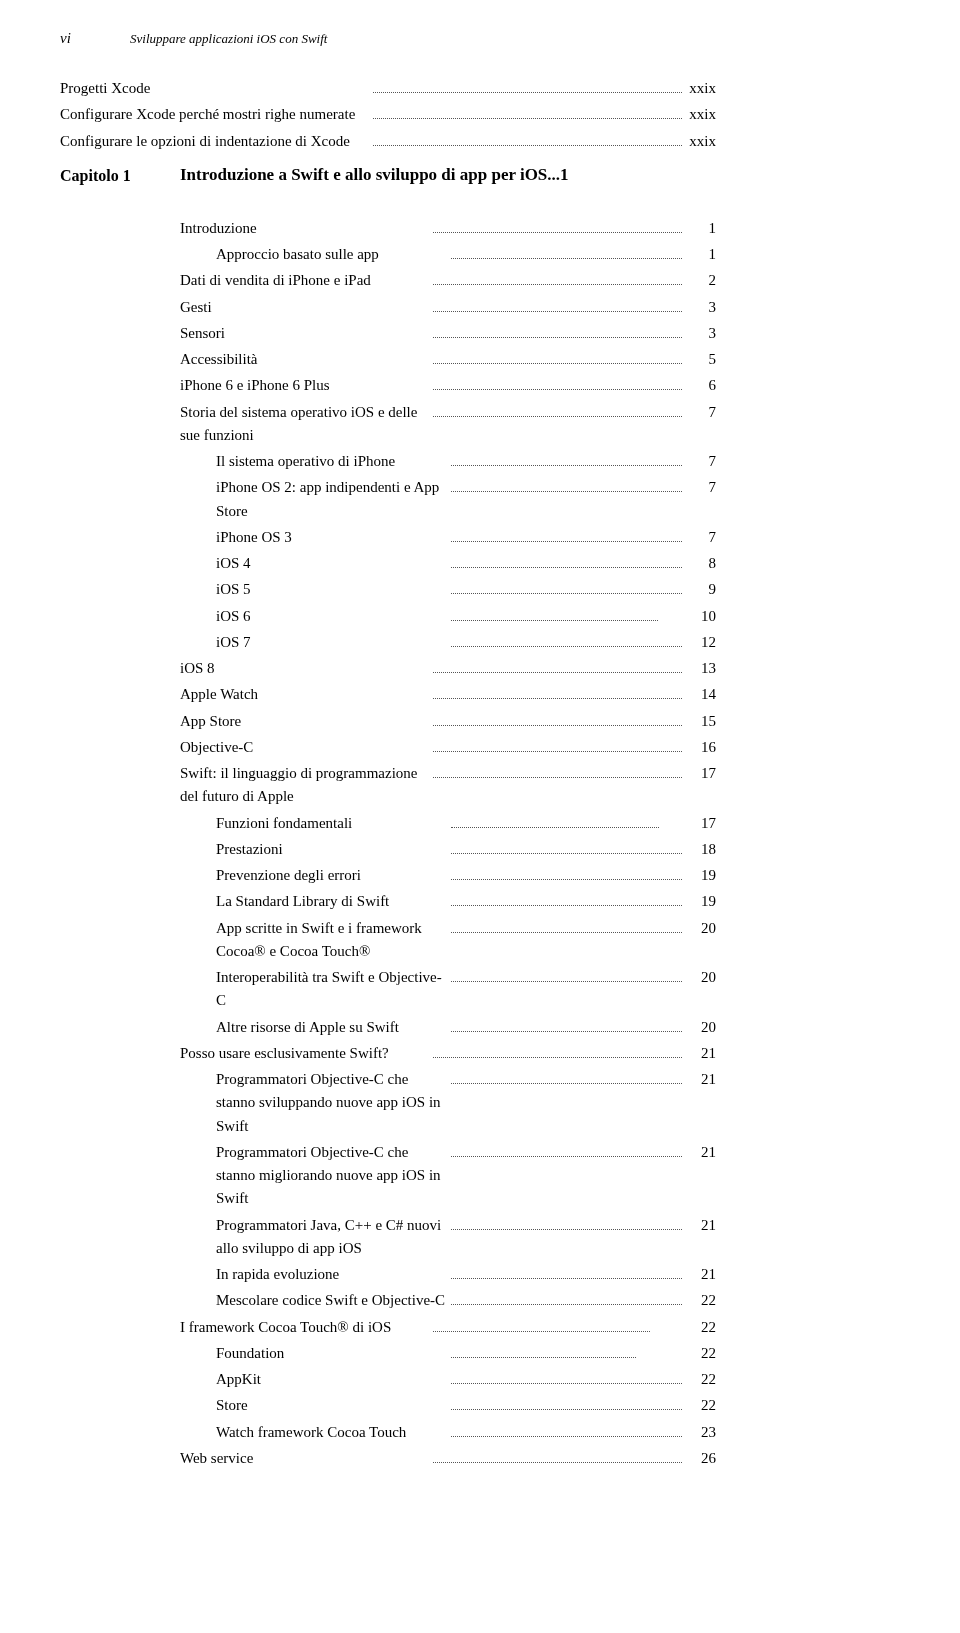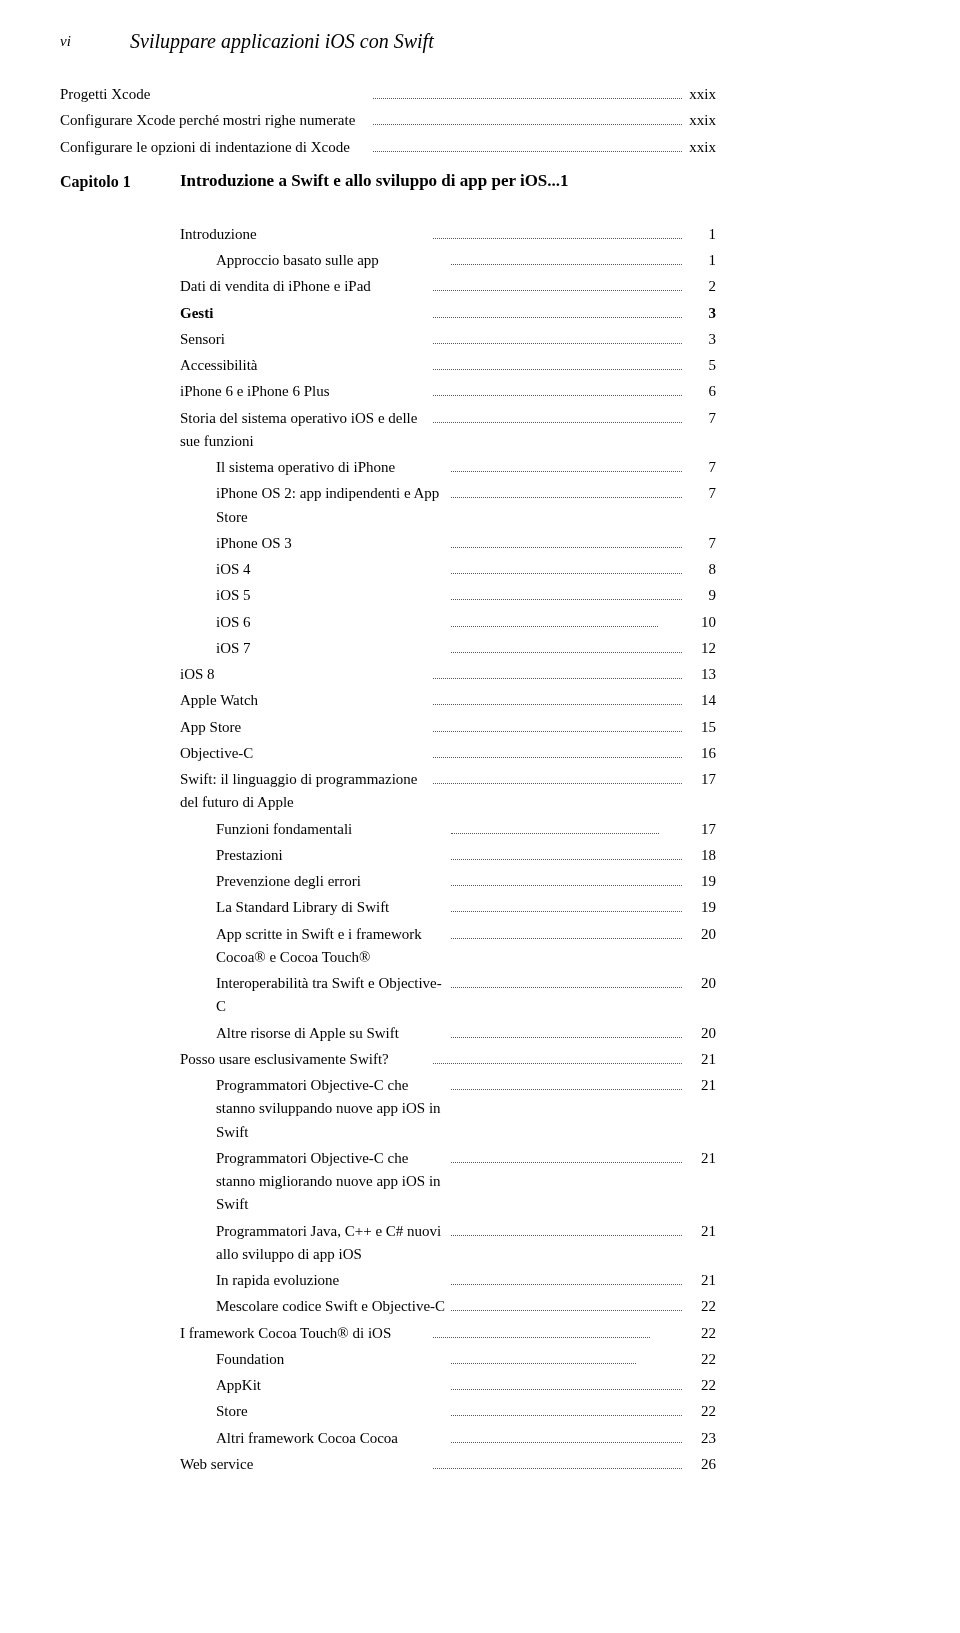--- a/index.html
+++ b/index.html
@@ -34,21 +34,21 @@
     }
 
     .header-vi {
       font-size: 15px;
       font-style: italic;
       margin-right: 40px;
       min-width: 30px;
     }
 
     .header-title {
-      font-size: 20px;
+      font-size: 13px;
       font-style: italic;
     }
 
     .toc-container {
       padding-left: 0;
     }
 
     .toc-entry {
       display: flex;
       align-items: baseline;
@@ -153,21 +153,21 @@
       <div class="toc-entry level-1" style="padding-left: 156px;">
         <span class="toc-text">Approccio basato sulle app</span>
         <span class="toc-dots"></span>
         <span class="toc-page">1</span>
       </div>
       <div class="toc-entry level-0" style="padding-left: 120px;">
         <span class="toc-text">Dati di vendita di iPhone e iPad</span>
         <span class="toc-dots"></span>
         <span class="toc-page">2</span>
       </div>
-      <div class="toc-entry level-0" style="padding-left: 120px; font-weight: bold;">
+      <div class="toc-entry level-0" style="padding-left: 120px;">
         <span class="toc-text">Gesti</span>
         <span class="toc-dots"></span>
         <span class="toc-page">3</span>
       </div>
       <div class="toc-entry level-0" style="padding-left: 120px;">
         <span class="toc-text">Sensori</span>
         <span class="toc-dots"></span>
         <span class="toc-page">3</span>
       </div>
       <div class="toc-entry level-0" style="padding-left: 120px;">
@@ -324,21 +324,21 @@
         <span class="toc-text">AppKit</span>
         <span class="toc-dots"></span>
         <span class="toc-page">22</span>
       </div>
       <div class="toc-entry level-1" style="padding-left: 156px;">
         <span class="toc-text">Store</span>
         <span class="toc-dots"></span>
         <span class="toc-page">22</span>
       </div>
       <div class="toc-entry level-1" style="padding-left: 156px;">
-        <span class="toc-text">Altri framework Cocoa Cocoa</span>
+        <span class="toc-text">Watch framework Cocoa Touch</span>
         <span class="toc-dots"></span>
         <span class="toc-page">23</span>
       </div>
       <div class="toc-entry level-0" style="padding-left: 120px;">
         <span class="toc-text">Web service</span>
         <span class="toc-dots"></span>
         <span class="toc-page">26</span>
       </div>
     </div>
 

